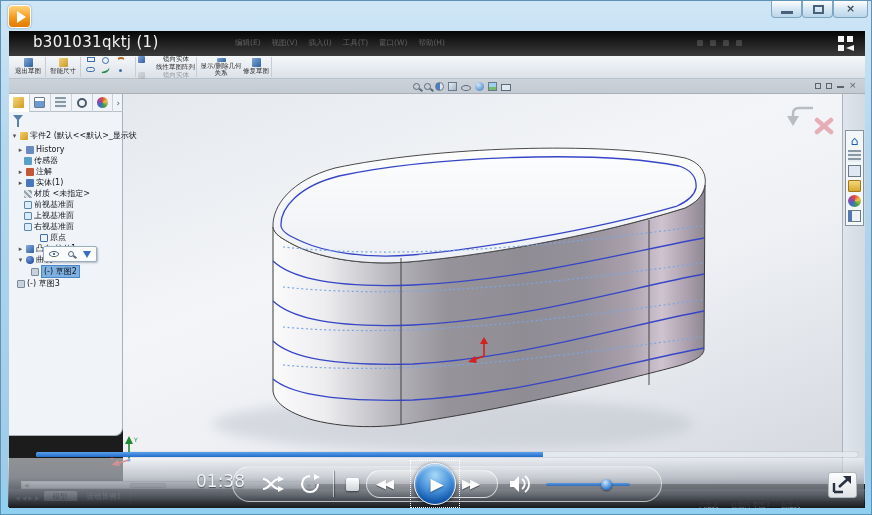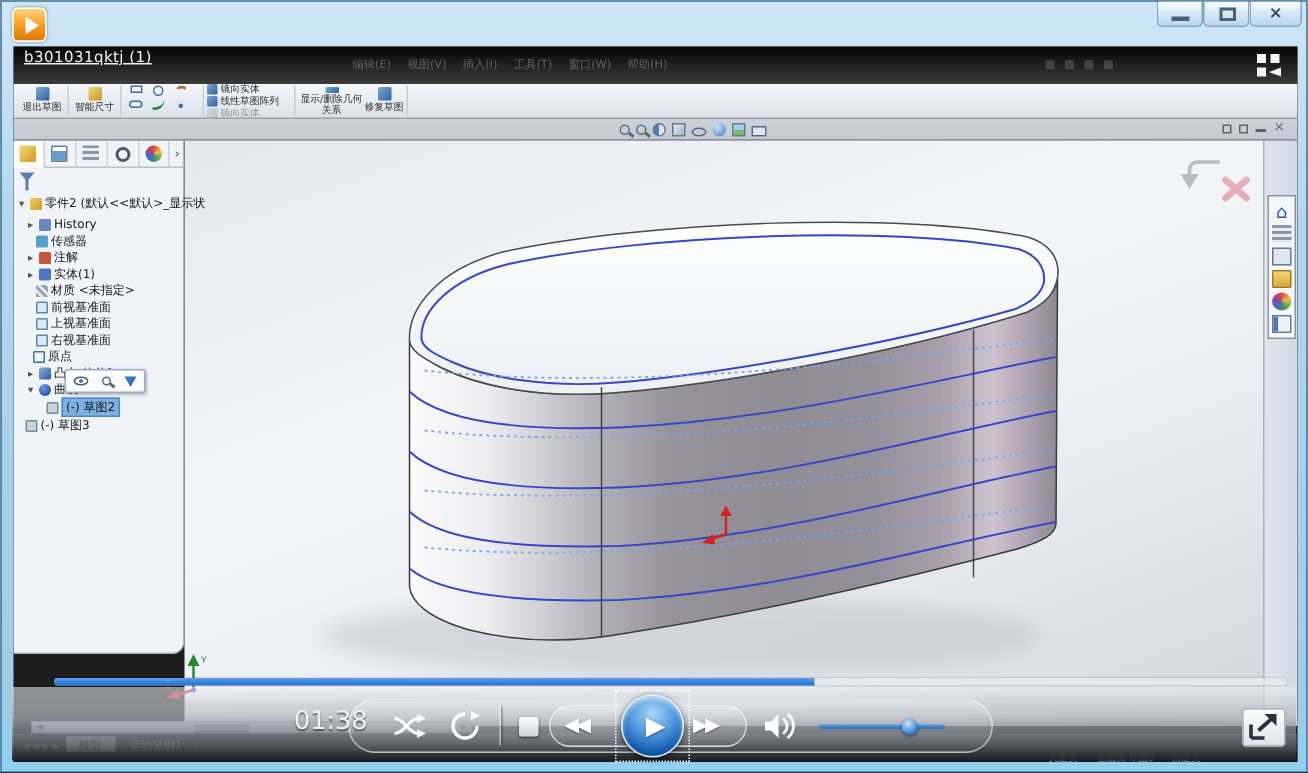--- a/index.html
+++ b/index.html
@@ -16,21 +16,21 @@
   .winbtn.max { left:801px; width:31px; }
   .winbtn.cls { left:832px; width:35px; font-size:11px; line-height:15px; font-weight:bold; }
   .glyph-min { position:absolute; left:9px; top:10px; width:12px; height:3px; background:#49617a; }
   .glyph-max { position:absolute; left:10px; top:4px; width:11px; height:9px; border:2px solid #49617a; }
 
   
   .video { position:absolute; left:8px; top:30px; width:856px; height:477px; background:#1c1c1c; overflow:hidden; }
 
   
   .banner { position:absolute; left:0; top:0; width:856px; height:25px; background:linear-gradient(180deg,#050505,#262626 60%,#3b3b3b 100%); }
-  .vtitle { position:absolute; left:7px; top:2px; font-size:10px; color:#f2f2f2; letter-spacing:.3px; white-space:nowrap;text-decoration:underline; }
+  .vtitle { position:absolute; left:24px; top:2px; font-size:15px; color:#f2f2f2; letter-spacing:.3px; white-space:nowrap; }
   .ghostmenu { position:absolute; left:226px; top:7px; display:flex; gap:11px; font-size:7.5px; color:rgba(255,255,255,.28); white-space:nowrap; }
   .ghosticons { position:absolute; left:688px; top:9px; display:flex; gap:7px; }
   .ghosticons i { width:6px; height:6px; background:rgba(255,255,255,.16); border-radius:1px; }
   .vrestore { position:absolute; left:829px; top:5px; width:22px; height:17px; }
   .vrestore i { position:absolute; background:#f4f4f4; width:6px; height:6px; }
   .vrestore .a { left:0; top:0; } .vrestore .b { left:9px; top:0; } .vrestore .c { left:0; top:9px; }
   .vrestore .arrow { left:8px; top:9px; width:0; height:0; background:none; border-right:8px solid #f4f4f4; border-top:3.5px solid transparent; border-bottom:3.5px solid transparent; }
 
   
   .ribbon { position:absolute; left:0; top:25px; width:856px; height:23px; background:linear-gradient(180deg,#f5f7f9,#e3e8ee 70%,#dbe1e8); border-bottom:1px solid #b9c1ca; display:flex; align-items:stretch; padding:1px 0 1px 2px; }
@@ -43,21 +43,21 @@
   .disabled { opacity:.42; }
   .cluster { display:grid; grid-template-columns:repeat(3,15px); grid-auto-rows:10px; align-content:center; justify-items:center; }
   .shp { display:block; }
   .shp.rect { width:8px; height:5px; border:1px solid #3a6fb0; }
   .shp.circ { width:7px; height:7px; border:1px solid #3a6fb0; border-radius:50%; }
   .shp.arc { width:8px; height:8px; border:1px solid transparent; border-top:2px solid #b06a2a; border-radius:50%; }
   .shp.slot { width:9px; height:5px; border:1px solid #3a6fb0; border-radius:3px; }
   .shp.spl { width:9px; height:6px; border-bottom:2px solid #2a8a4a; border-radius:0 0 8px 2px; transform:rotate(-12deg); }
   .shp.pt { width:3px; height:3px; background:#3a6fb0; border-radius:50%; margin-top:2px; }
   .trio { display:flex; flex-direction:column; justify-content:center; gap:1px; }
-  .trow { display:flex; align-items:center; gap:2px; }
+  .trow { display:flex; align-items:center; gap:18px; }
   .trow .ric { width:7px; height:7px; margin:0; }
   .trow .rlbl { white-space:nowrap; }
 
   
   .tabrow { position:absolute; left:0; top:48px; width:856px; height:15px; background:linear-gradient(180deg,#ccd3da,#c3cad2); border-bottom:1px solid #a7afb8; }
   .tabs { position:absolute; left:2px; top:0; display:flex; height:15px; }
   .tab { font-size:8px; color:#2a2f36; padding:2px 7px 0 7px; border-right:1px solid #b2bac2; white-space:nowrap; }
   .tab.active { background:linear-gradient(180deg,#f2f5f8,#e4e9ef); border:1px solid #9aa4ae; border-bottom:none; border-radius:3px 3px 0 0; color:#111; }
   .hud { position:absolute; left:404px; top:3px; display:flex; gap:4px; align-items:center; }
   .hud i { display:block; width:9px; height:9px; }
@@ -394,21 +394,21 @@
           <span>前视基准面</span>
         </div>
       <div class="trow-item" style="top:116px; left:15px;">
           <i class="tic plane"></i>
           <span>上视基准面</span>
         </div>
       <div class="trow-item" style="top:127px; left:15px;">
           <i class="tic plane"></i>
           <span>右视基准面</span>
         </div>
-      <div class="trow-item" style="top:138px; left:13px;font-family:Liberation Serif, serif;">
+      <div class="trow-item" style="top:138px; left:31px;font-family:Liberation Serif, serif;">
           <i class="tic origin"></i>
           <span>原点</span>
         </div>
       <div class="trow-item" style="top:149px; left:8px;">
           <span class="exp">▸</span>
           <i class="tic boss"></i>
           <span>凸台-拉伸1</span>
         </div>
       <div class="trow-item" style="top:160px; left:8px;">
           <span class="exp">▾</span>

